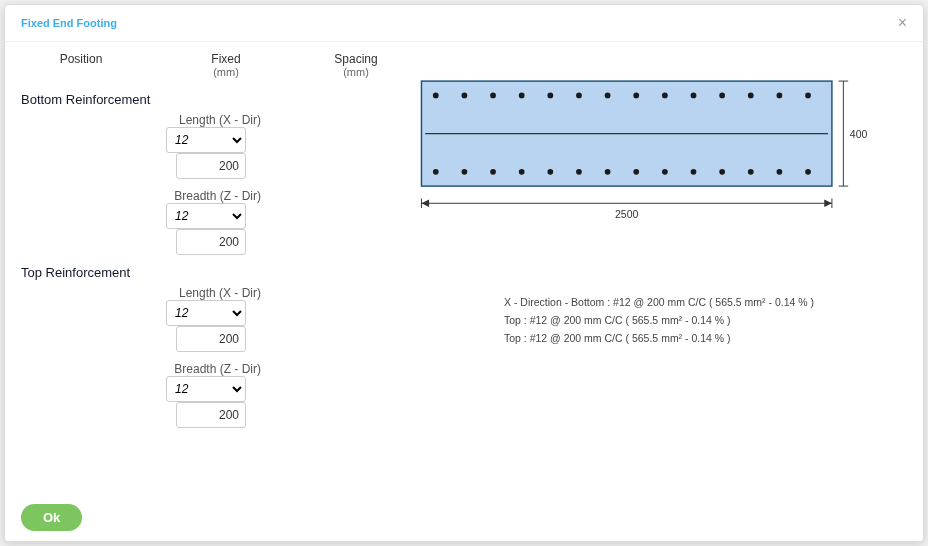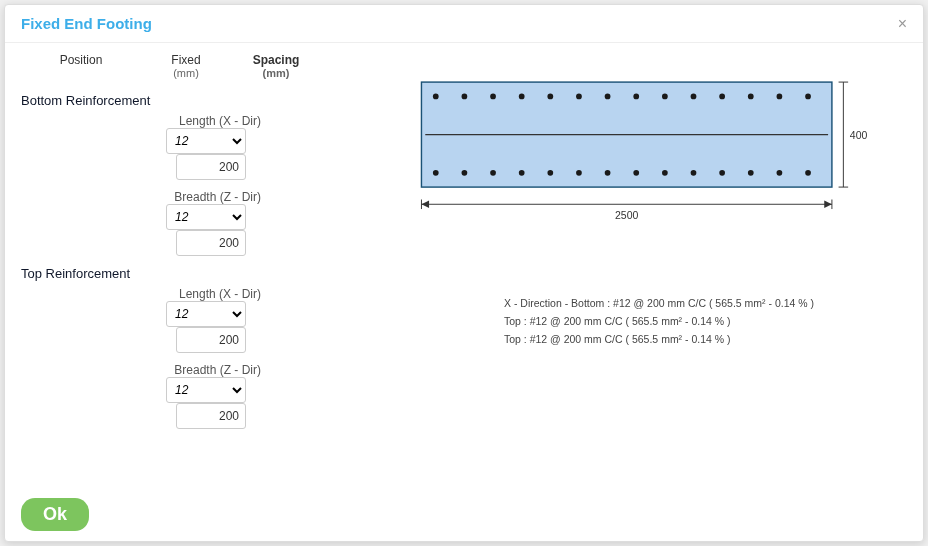--- a/index.html
+++ b/index.html
@@ -25,21 +25,21 @@
     }
     .dialog-header {
       padding: 10px 16px;
       border-bottom: 1px solid #eee;
       display: flex;
       align-items: center;
       justify-content: space-between;
     }
     .dialog-title {
       color: #3daee9;
-      font-size: 15px;
+      font-size: 11px;
       font-weight: 600;
     }
     .close-btn {
       color: #999;
       font-size: 16px;
       cursor: pointer;
       background: none;
       border: none;
       line-height: 1;
     }
@@ -51,41 +51,42 @@
     }
     .left-panel {
       width: 380px;
       flex-shrink: 0;
     }
     .table-header {
       display: flex;
       flex-direction: row;
       padding: 0 0 6px 0;
       margin-bottom: 4px;
+      justify-content: space-between;
     }
     .col-position {
       width: 120px;
       text-align: center;
       font-size: 12px;
       color: #333;
       font-weight: normal;
     }
     .col-size {
       width: 90px;
       text-align: center;
       font-size: 12px;
       color: #333;
       font-weight: normal;
     }
     .col-spacing {
       width: 90px;
       text-align: center;
       font-size: 12px;
       color: #333;
-      font-weight: bold;
+      font-weight: normal;
     }
     .col-sub {
       font-size: 11px;
       color: #666;
       text-align: center;
       display: block;
     }
     .section-label {
       font-size: 13px;
       font-weight: normal;
@@ -161,21 +162,21 @@
       padding: 10px 16px;
       display: flex;
       align-items: center;
     }
     .ok-btn {
       background: #7dc55e;
       color: #fff;
       border: none;
       border-radius: 14px;
       padding: 6px 22px;
-      font-size: 18px;
+      font-size: 13px;
       cursor: pointer;
       font-weight: 600;
       margin-top: 11px;
     }
   </style>
 </head>
 <body>
 
 <div class="dialog">
 

